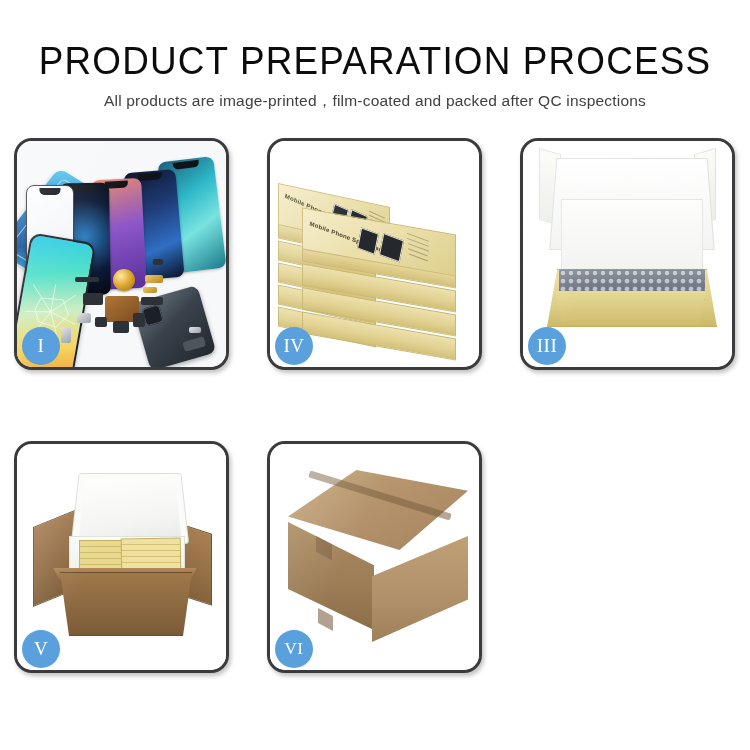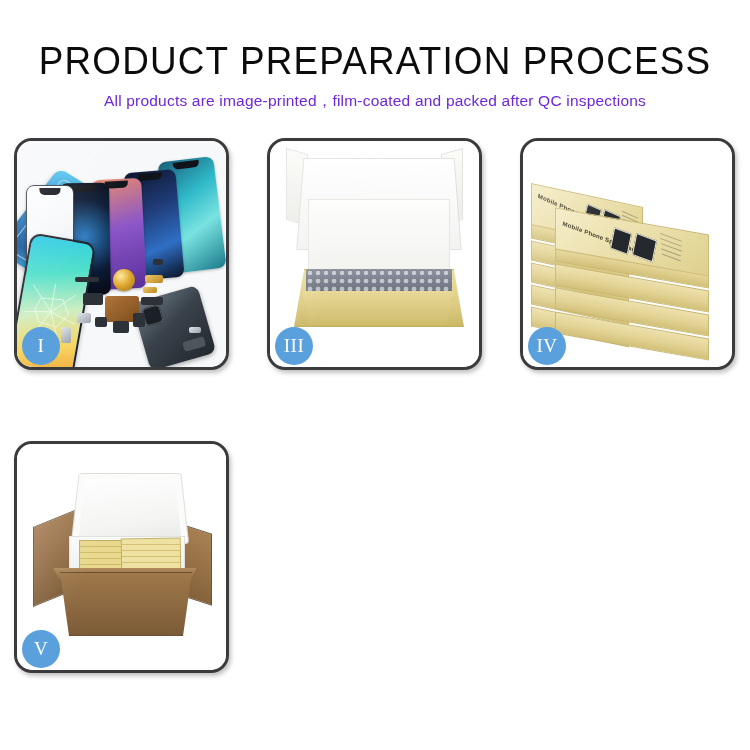--- a/index.html
+++ b/index.html
@@ -38,21 +38,21 @@
     color: #0c0c0c;
     margin: 0;
     transform: scaleX(0.97);
   }
   .subtitle {
     font-family: "Liberation Sans", sans-serif;
     font-size: 15.5px;
     line-height: 20px;
     font-weight: 400;
     letter-spacing: 0.2px;
-    color: #6d28d9;
+    color: #404040;
     margin: 9px 0 0 0;
   }
 
   
   .grid {
     position: absolute;
     top: 138px;
     left: 14px;
     width: 722px;
     display: grid;
@@ -473,86 +473,98 @@
         <div class="chip silver" style="left:44px; top:186px; width:10px; height:16px;"></div>
         <div class="chip" style="left:136px; top:118px; width:10px; height:6px;"></div>
         <div class="chip silver" style="left:172px; top:186px; width:12px; height:6px;"></div>
         <div class="shine"></div>
       </div>
       <div class="badge">I</div>
     </div>
 
 
     <div class="panel">
+      <div class="panel-inner p4">
+        <div class="stack">
+
+          <div class="kbox" style="left:0px;  top:62px;  width:96px; height:18px; transform: skewY(12deg);"></div>
+          <div class="kbox" style="left:0px;  top:84px;  width:96px; height:18px; transform: skewY(12deg);"></div>
+          <div class="kbox" style="left:0px;  top:106px; width:96px; height:18px; transform: skewY(12deg);"></div>
+          <div class="kbox" style="left:0px;  top:128px; width:96px; height:18px; transform: skewY(12deg);"></div>
+          <div class="kbox" style="left:0px;  top:150px; width:96px; height:18px; transform: skewY(12deg);"></div>
+
+          <div class="kbox" style="left:24px; top:86px;  width:152px; height:20px; transform: skewY(10deg);"></div>
+          <div class="kbox" style="left:24px; top:110px; width:152px; height:20px; transform: skewY(10deg);"></div>
+          <div class="kbox" style="left:24px; top:134px; width:152px; height:20px; transform: skewY(10deg);"></div>
+          <div class="kbox" style="left:24px; top:158px; width:152px; height:20px; transform: skewY(10deg);"></div>
+
+          <div class="ktop" style="left:0px; top:28px; width:110px; height:40px; transform: skewY(12deg);">
+            <div class="klabel" style="left:5px; top:16px; transform: rotate(13deg);">Mobile Phone Spare Parts</div>
+            <div class="kscreen" style="left:53px; top:9px; width:13px; height:17px; transform: rotate(13deg);"></div>
+            <div class="kscreen" style="left:70px; top:11px; width:15px; height:18px; transform: rotate(13deg);"></div>
+            <div class="kline" style="left:90px; top:9px;  width:16px; transform: rotate(13deg);"></div>
+            <div class="kline" style="left:90px; top:13px; width:16px; transform: rotate(13deg);"></div>
+            <div class="kline" style="left:91px; top:17px; width:15px; transform: rotate(13deg);"></div>
+            <div class="kline" style="left:91px; top:21px; width:14px; transform: rotate(13deg);"></div>
+            <div class="kline" style="left:92px; top:25px; width:13px; transform: rotate(13deg);"></div>
+          </div>
+
+          <div class="ktop" style="left:24px; top:54px; width:152px; height:40px; transform: skewY(10deg);">
+            <div class="klabel" style="left:6px; top:18px; transform: rotate(11deg);">Mobile Phone Spare Parts</div>
+            <div class="kscreen" style="left:56px; top:10px; width:16px; height:20px; transform: rotate(11deg);"></div>
+            <div class="kscreen" style="left:78px; top:12px; width:19px; height:21px; transform: rotate(11deg);"></div>
+            <div class="kline" style="left:104px; top:8px;  width:22px; transform: rotate(11deg);"></div>
+            <div class="kline" style="left:104px; top:13px; width:22px; transform: rotate(11deg);"></div>
+            <div class="kline" style="left:105px; top:18px; width:21px; transform: rotate(11deg);"></div>
+            <div class="kline" style="left:105px; top:23px; width:20px; transform: rotate(11deg);"></div>
+            <div class="kline" style="left:106px; top:28px; width:19px; transform: rotate(11deg);"></div>
+          </div>
+
+        </div>
+        <div class="shine"></div>
+      </div>
+      <div class="badge">IV</div>
+    </div>
+
+    <div class="panel">
       <div class="panel-inner p3">
         <div class="box3-flapL"></div>
         <div class="box3-flapR"></div>
         <div class="box3-lid"></div>
         <div class="box3-foam"></div>
         <div class="box3-base"></div>
         <div class="box3-bubble"></div>
         <div class="box3-front"></div>
         <div class="shine"></div>
       </div>
       <div class="badge">III</div>
-    </div>
-
-    <div class="panel">
-      <div class="panel-inner p4">
-        <div class="stack">
-
-          <div class="kbox" style="left:0px;  top:62px;  width:96px; height:18px; transform: skewY(12deg);"></div>
-          <div class="kbox" style="left:0px;  top:84px;  width:96px; height:18px; transform: skewY(12deg);"></div>
-          <div class="kbox" style="left:0px;  top:106px; width:96px; height:18px; transform: skewY(12deg);"></div>
-          <div class="kbox" style="left:0px;  top:128px; width:96px; height:18px; transform: skewY(12deg);"></div>
-          <div class="kbox" style="left:0px;  top:150px; width:96px; height:18px; transform: skewY(12deg);"></div>
-
-          <div class="kbox" style="left:24px; top:86px;  width:152px; height:20px; transform: skewY(10deg);"></div>
-          <div class="kbox" style="left:24px; top:110px; width:152px; height:20px; transform: skewY(10deg);"></div>
-          <div class="kbox" style="left:24px; top:134px; width:152px; height:20px; transform: skewY(10deg);"></div>
-          <div class="kbox" style="left:24px; top:158px; width:152px; height:20px; transform: skewY(10deg);"></div>
-
-          <div class="ktop" style="left:0px; top:28px; width:110px; height:40px; transform: skewY(12deg);">
-            <div class="klabel" style="left:5px; top:16px; transform: rotate(13deg);">Mobile Phone Spare Parts</div>
-            <div class="kscreen" style="left:53px; top:9px; width:13px; height:17px; transform: rotate(13deg);"></div>
-            <div class="kscreen" style="left:70px; top:11px; width:15px; height:18px; transform: rotate(13deg);"></div>
-            <div class="kline" style="left:90px; top:9px;  width:16px; transform: rotate(13deg);"></div>
-            <div class="kline" style="left:90px; top:13px; width:16px; transform: rotate(13deg);"></div>
-            <div class="kline" style="left:91px; top:17px; width:15px; transform: rotate(13deg);"></div>
-            <div class="kline" style="left:91px; top:21px; width:14px; transform: rotate(13deg);"></div>
-            <div class="kline" style="left:92px; top:25px; width:13px; transform: rotate(13deg);"></div>
-          </div>
-
-          <div class="ktop" style="left:24px; top:54px; width:152px; height:40px; transform: skewY(10deg);">
-            <div class="klabel" style="left:6px; top:18px; transform: rotate(11deg);">Mobile Phone Spare Parts</div>
-            <div class="kscreen" style="left:56px; top:10px; width:16px; height:20px; transform: rotate(11deg);"></div>
-            <div class="kscreen" style="left:78px; top:12px; width:19px; height:21px; transform: rotate(11deg);"></div>
-            <div class="kline" style="left:104px; top:8px;  width:22px; transform: rotate(11deg);"></div>
-            <div class="kline" style="left:104px; top:13px; width:22px; transform: rotate(11deg);"></div>
-            <div class="kline" style="left:105px; top:18px; width:21px; transform: rotate(11deg);"></div>
-            <div class="kline" style="left:105px; top:23px; width:20px; transform: rotate(11deg);"></div>
-            <div class="kline" style="left:106px; top:28px; width:19px; transform: rotate(11deg);"></div>
-          </div>
-
-        </div>
-        <div class="shine"></div>
-      </div>
-      <div class="badge">IV</div>
     </div>
 
     <div class="panel">
       <div class="panel-inner p5">
         <div class="flapL5"></div>
         <div class="flapR5"></div>
         <div class="foamlid5"></div>
         <div class="foambox5"></div>
         <div class="yellowstack5"></div>
         <div class="yellowstack5b"></div>
         <div class="carton5rim"></div>
         <div class="carton5"></div>
         <div class="shine"></div>
       </div>
       <div class="badge">V</div>
     </div>
 
+    <div class="panel">
+      <div class="panel-inner p6">
+        <div class="b6-top"></div>
+        <div class="b6-left"></div>
+        <div class="b6-right"></div>
+        <div class="b6-seam"></div>
+        <div class="b6-tape" style="left:46px; top:96px; width:16px; height:16px; transform: skewY(28deg);"></div>
+        <div class="b6-tape" style="left:48px; top:168px; width:15px; height:15px; transform: skewY(28deg);"></div>
+        <div class="shine"></div>
+      </div>
+      <div class="badge big">VI</div>
+    </div>
 
   </div>
 </div>
 
 </body></html>

